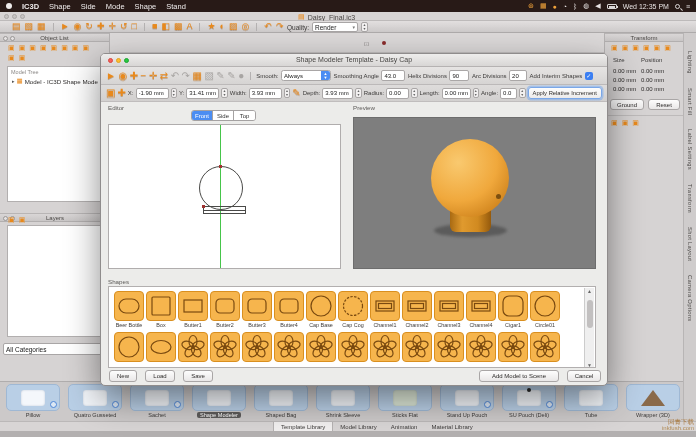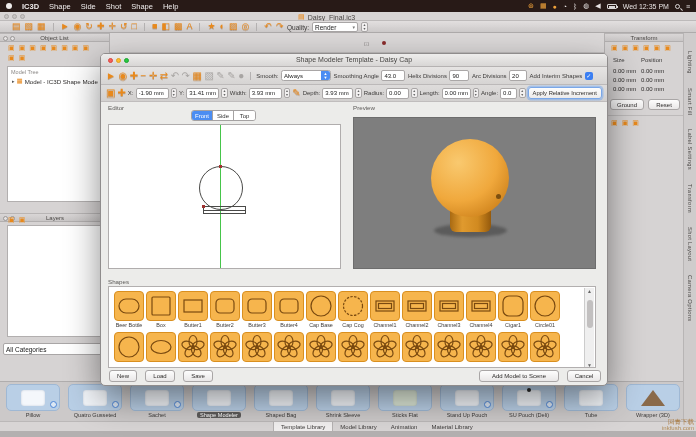--- a/index.html
+++ b/index.html
@@ -124,23 +124,23 @@
 <body>
 
 <div id="screen">
 
   <div id="menubar" class="abs">
     <span class="apple"></span>
     <span id="menu-items">
         <span>IC3D</span>
         <span>Shape</span>
         <span>Side</span>
-        <span>Shot</span>
+        <span>Mode</span>
         <span>Shape</span>
-        <span>Help</span>
+        <span>Stand</span>
       </span>
     <span id="menu-status">
       <span class="mi orange">⊛</span>
       <span class="mi orange">▦</span>
       <span class="mi orange">●</span>
       <span class="mi">◔</span>
       <span class="mi">ᛒ</span>
       <span class="mi">◍</span>
       <span class="mi">◀</span>
       <span class="batt"></span>

